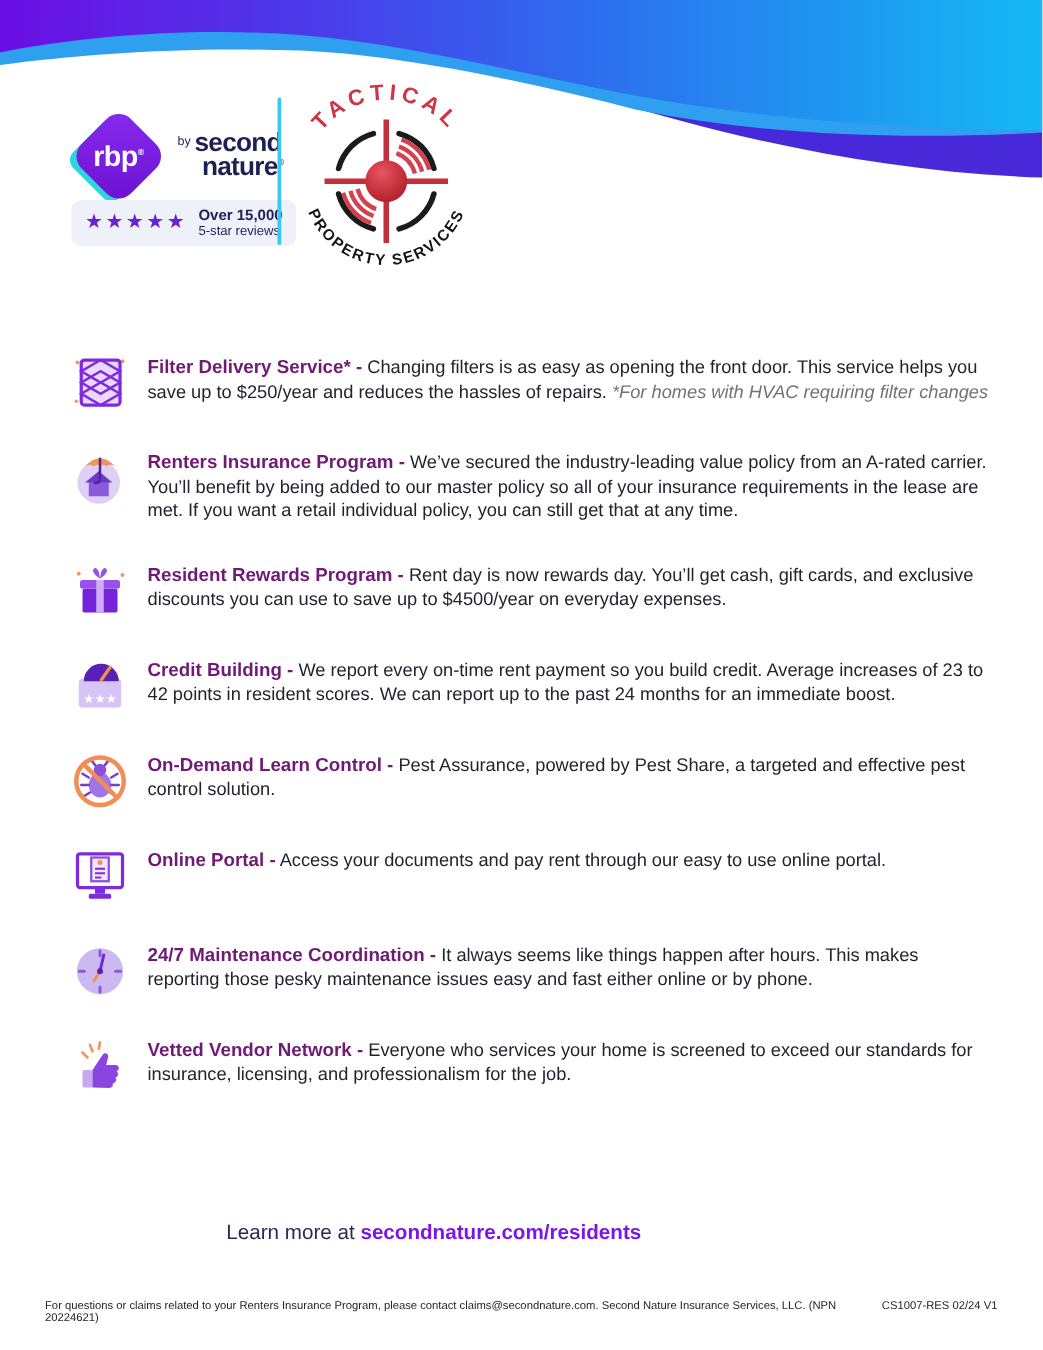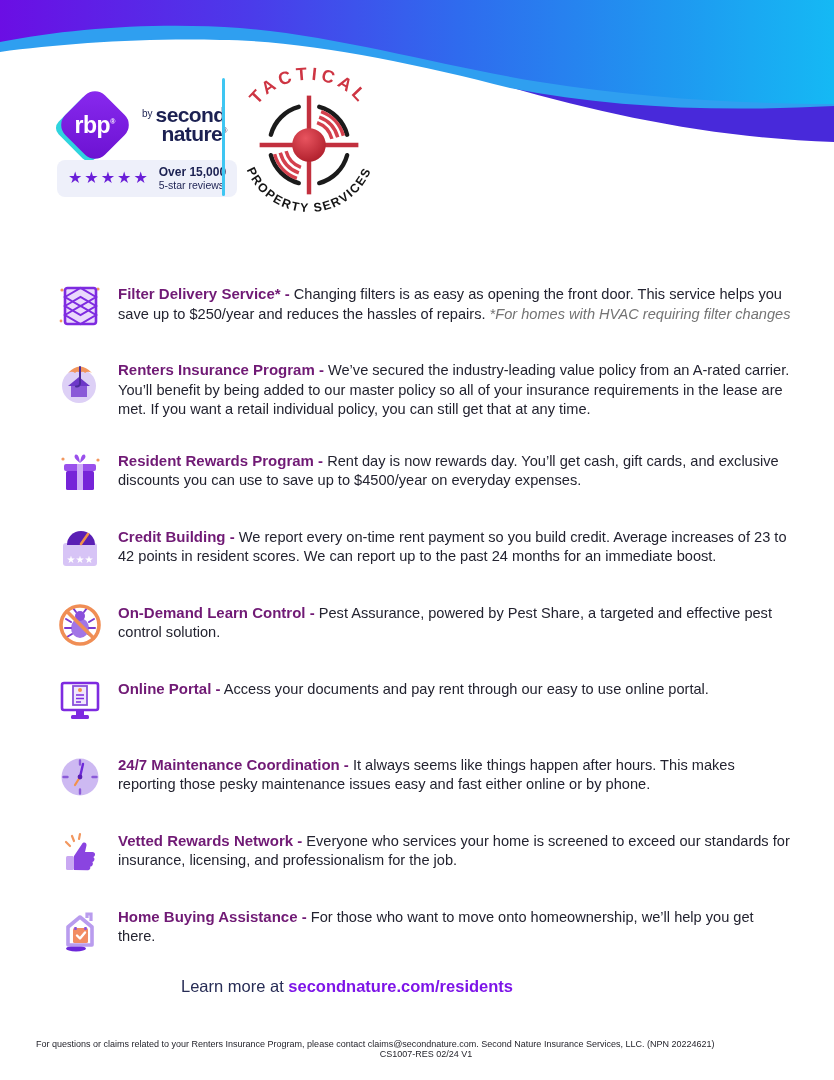--- a/index.html
+++ b/index.html
@@ -42,21 +42,21 @@
   .benefit{display:flex;gap:13px;margin-bottom:30px;align-items:flex-start;}
   .b-icon{flex:0 0 48px;width:48px;height:46px;}
   .b-icon svg{width:46px;height:46px;display:block;}
   .b-text{margin:0;font-size:14.6px;line-height:19.5px;color:#232330;padding-top:1px;}
   .b-text b{color:#701a75;font-size:15px;}
   .b-text i{color:#737373;}
   
   .learn{position:absolute;left:0;top:977px;width:694px;text-align:center;font-size:16.5px;color:#272c55;}
   .learn a{color:#7d14e8;font-weight:bold;text-decoration:none;}
   .footer{position:absolute;left:36px;right:36px;top:1039px;display:flex;justify-content:space-between;
-          font-size:9px;color:#1e1e26;flex-direction:column;}
+          font-size:9px;color:#1e1e26;}
   .footer .code{margin-left:18px;white-space:nowrap;text-align:center;}
 </style>
 </head>
 <body>
 
 <div class="page">
 
   <svg class="wave" viewBox="0 0 834 175" aria-hidden="true">
     <defs>
       <linearGradient id="gmain" x1="0" y1="0" x2="1" y2="0">
@@ -261,41 +261,25 @@
 
     <div class="benefit">
       <div class="b-icon">
         <svg viewBox="0 0 46 46">
           <path d="M9 12 l4 4 M15 6 l2 5 M23 4 l-1 5" stroke="#f2975f" stroke-width="2.2" stroke-linecap="round"></path>
           <rect x="9" y="26" width="8" height="14" rx="1.5" fill="#c9a8f2"></rect>
           <path d="M17 40 V26 l8 -12 c1.5 -2.5 5 -1.5 4.5 1.5 L28 22 h7.5 c3 0 3.5 4 0.8 5 c2 1.5 1.2 4.5 -1 5 c1.5 2 0 4.5 -2.2 4.8 c0.8 2 -0.8 3.5 -2.6 3.5 Z" fill="#8a44e0"></path>
         </svg>
       </div>
       <p class="b-text">
-        <b>Vetted Rewards Network -</b>
+        <b>Vetted Vendor Network -</b>
         <span>Everyone who services your home is screened to exceed our standards for insurance, licensing, and professionalism for the job.</span>
       </p>
     </div>
 
-    <div class="benefit">
-      <div class="b-icon">
-        <svg viewBox="0 0 46 46">
-          <ellipse cx="19" cy="42.5" rx="10" ry="3" fill="#6d28d9"></ellipse>
-          <path d="M11 21 L23 11 L35 21 V39 H11 Z" fill="none" stroke="#b99cee" stroke-width="3.6" stroke-linejoin="round"></path>
-          <path d="M30 12 V8 h4 v7" fill="none" stroke="#b99cee" stroke-width="3.2"></path>
-          <rect x="16" y="22" width="15" height="15" rx="1.5" fill="#f28d63"></rect>
-          <path d="M18.5 24 v-3 M28.5 24 v-3" stroke="#8a50dc" stroke-width="2.4"></path>
-          <path d="M20 29.5 l3 3 l5 -6" stroke="#ffffff" stroke-width="2.4" fill="none" stroke-linecap="round" stroke-linejoin="round"></path>
-        </svg>
-      </div>
-      <p class="b-text">
-        <b>Home Buying Assistance -</b>
-        <span>For those who want to move onto homeownership, we’ll help you get there.</span>
-      </p>
-    </div>
 
   </div>
 
   <div class="learn">
     <span>Learn more at</span>
     <a href="#">secondnature.com/residents</a>
   </div>
 
   <div class="footer">
     <span>For questions or claims related to your Renters Insurance Program, please contact claims@secondnature.com. Second Nature Insurance Services, LLC. (NPN 20224621)</span>

